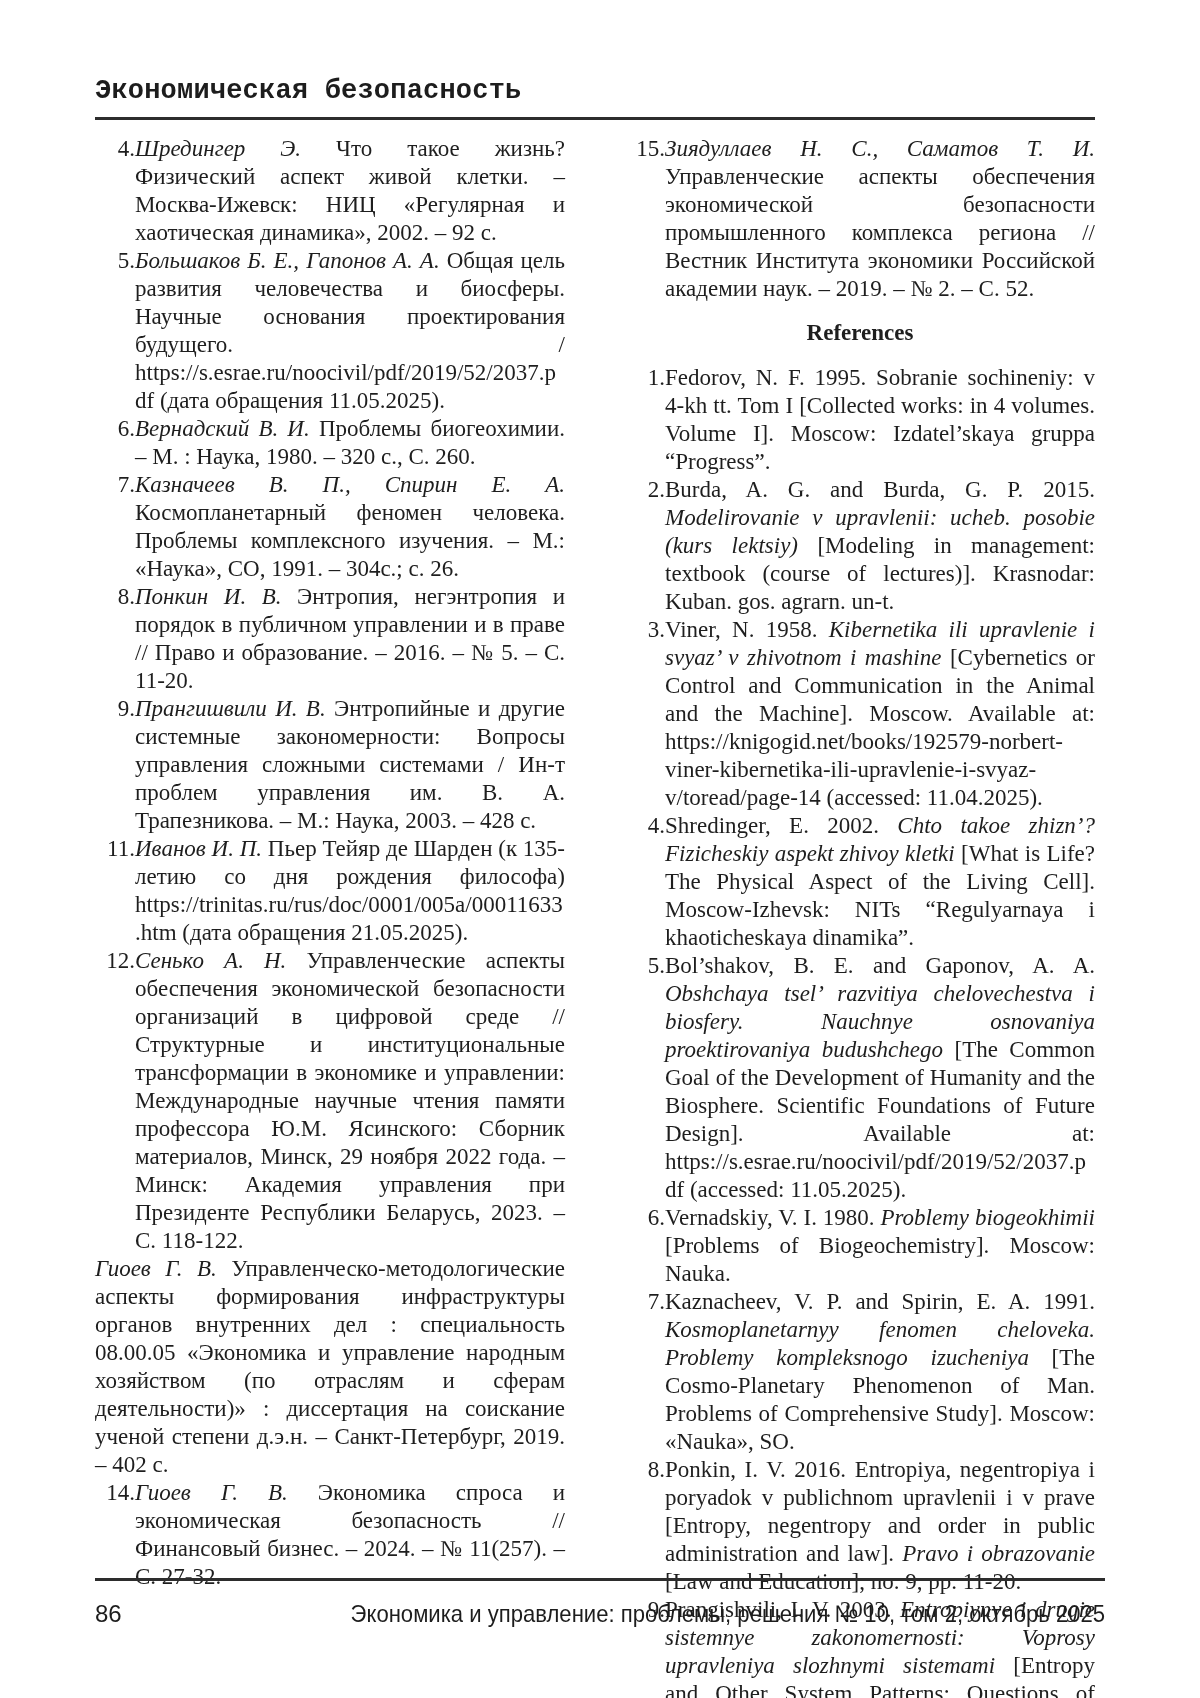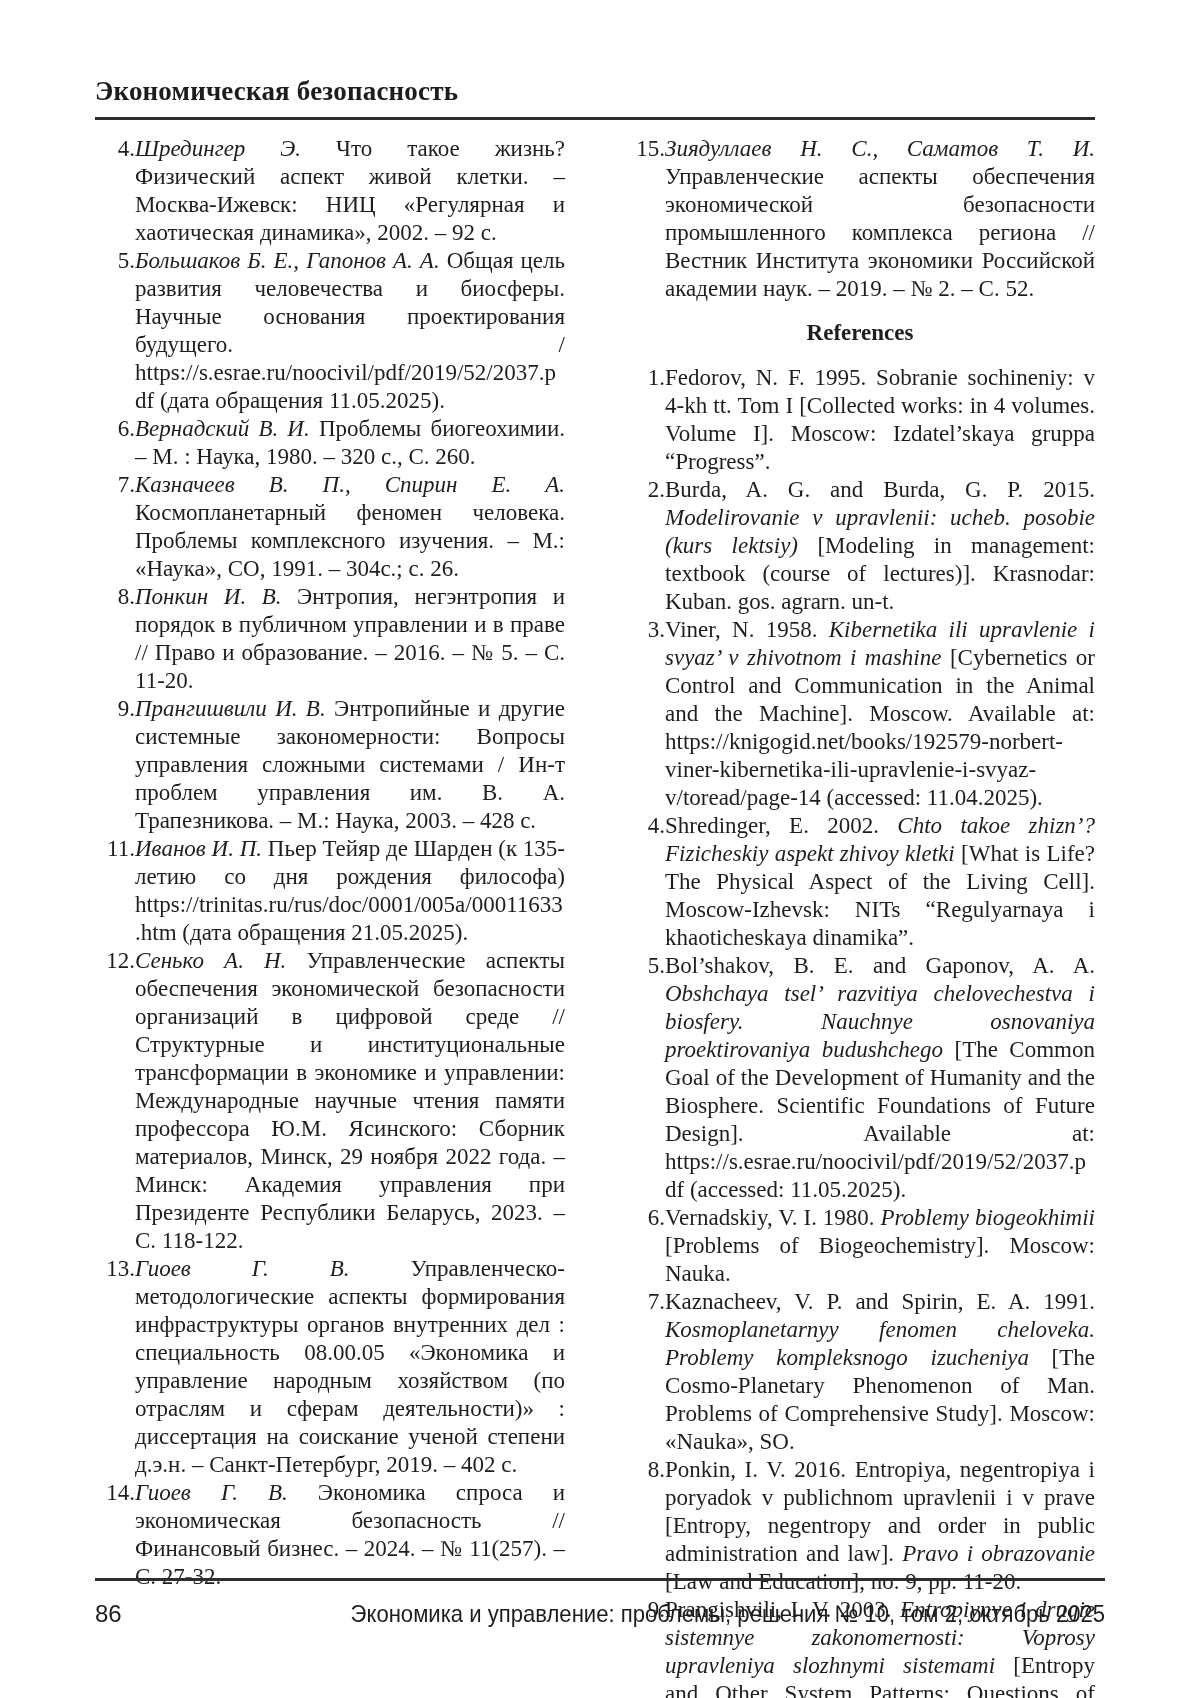--- a/index.html
+++ b/index.html
@@ -8,21 +8,21 @@
     width:1200px;height:1698px;
     background:#ffffff;
     font-family:"Liberation Serif", serif;
     color:#1e1e1e;
     overflow:hidden;
     margin:0 auto;
   }
   
   .header-title{
     position:absolute;left:95px;top:78px;
-    font-family:Liberation Serif, serif;
+    font-family:Liberation Mono, monospace;
     font-weight:bold;font-size:27px;line-height:1;
     color:#1d1d1d;letter-spacing:0.2px;
   }
   .header-rule{
     position:absolute;left:95px;top:117px;
     width:1000px;height:3px;background:#2d2d2d;
   }
   
   .columns{
     position:absolute;left:95px;top:135px;width:1000px;
@@ -97,21 +97,20 @@
   </div>
         <div class="ref-item">
     <span class="ref-num">11.</span>
     <span class="ref-body"><span class="it">Иванов И. П.</span><span> Пьер Тейяр де Шарден (к 135-летию со дня рождения философа) https://trinitas.ru/rus/doc/0001/005a/00011633.htm (дата обращения 21.05.2025).</span></span>
   </div>
         <div class="ref-item">
     <span class="ref-num">12.</span>
     <span class="ref-body"><span class="it">Сенько А. Н.</span><span> Управленческие аспекты обеспечения экономической безопасности организаций в цифровой среде // Структурные и институциональные трансформации в экономике и управлении: Международные научные чтения памяти профессора Ю.М. Ясинского: Сборник материалов, Минск, 29 ноября 2022 года. – Минск: Академия управления при Президенте Республики Беларусь, 2023. – С. 118-122.</span></span>
   </div>
         <div class="ref-item">
-    <span class="ref-num">13.</span>
     <span class="ref-body"><span class="it">Гиоев Г. В.</span><span> Управленческо-методологические аспекты формирования инфраструктуры органов внутренних дел : специальность 08.00.05 «Экономика и управление народным хозяйством (по отраслям и сферам деятельности)» : диссертация на соискание ученой степени д.э.н. – Санкт-Петербург, 2019. – 402 с.</span></span>
   </div>
         <div class="ref-item">
     <span class="ref-num">14.</span>
     <span class="ref-body"><span class="it">Гиоев Г. В.</span><span> Экономика спроса и экономическая безопасность // Финансовый бизнес. – 2024. – № 11(257). – С. 27-32.</span></span>
   </div>
       </div>
     <div class="col col-right">
       <div id="ru-right">
           <div class="ref-item">

